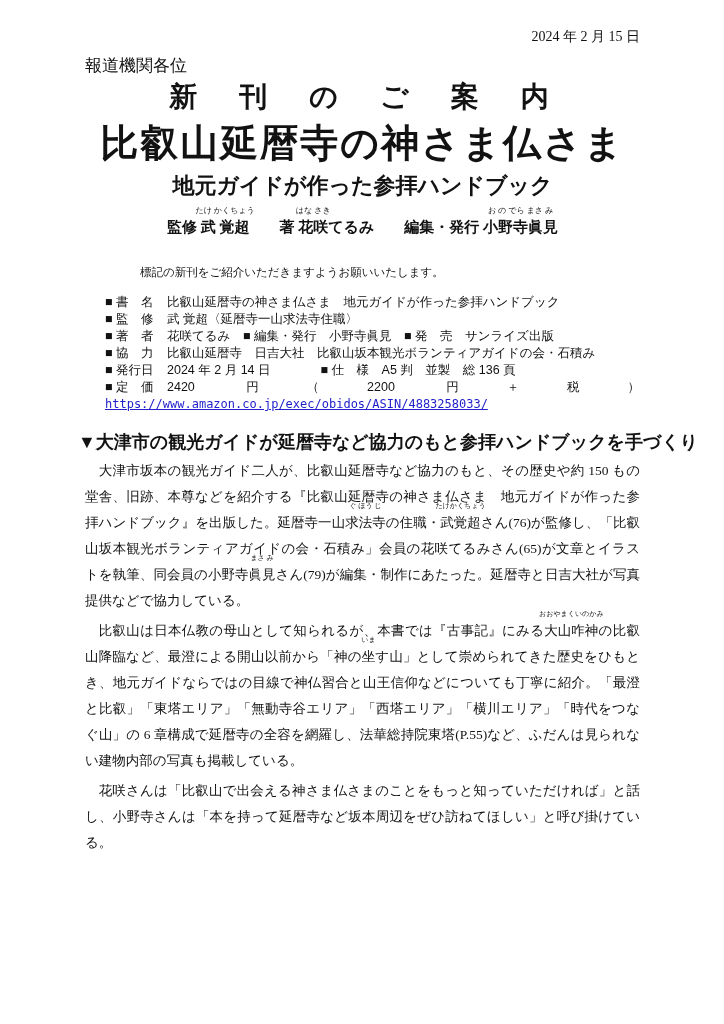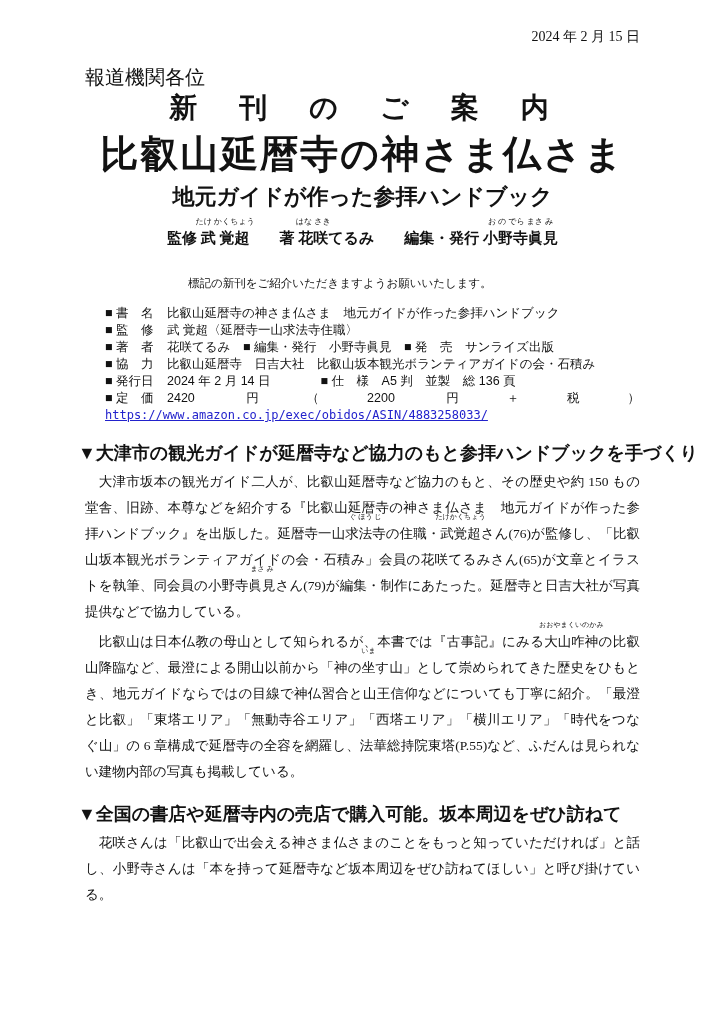--- a/index.html
+++ b/index.html
@@ -6,21 +6,21 @@
   html,body { background:#ffffff; }
   body { font-family:"Liberation Serif","DejaVu Serif",serif; color:#121212; }
 
   .page{
     position:relative; width:724px; height:1024px; margin:0 auto;
     background:#ffffff; overflow:hidden;
     padding:28px 84px 0 85px;
   }
 
   .date{ text-align:right; font-size:14px; line-height:18px; }
-  .recipient{ font-size:20px; line-height:20px; margin-top:21px; }
+  .recipient{ font-size:17px; line-height:20px; margin-top:10px; }
 
   .notice{
     text-align:center; margin-top:8px;
     font-family:"Liberation Sans","DejaVu Sans",sans-serif;
     font-weight:bold; font-size:28px; letter-spacing:7px; line-height:26px;
   }
 
   .title-main{
     text-align:center; margin-top:9px;
     font-weight:bold; font-size:38px; letter-spacing:2px; line-height:48px;
@@ -28,21 +28,21 @@
   }
   .title-sub{
     text-align:center; margin-top:5px;
     font-weight:bold; font-size:22px; line-height:28px;
   }
   .credits{
     text-align:center; margin-top:16px;
     font-weight:bold; font-size:15px; line-height:22px;
   }
 
-  .intro{ margin-top:26px; margin-left:103px; font-size:11.5px; line-height:16px; }
+  .intro{ margin-top:26px; margin-left:55px; font-size:11.5px; line-height:16px; }
 
   .info{
     margin:14px 0 0 20px;
     font-family:"Liberation Sans","DejaVu Sans",sans-serif;
     font-size:12.5px; line-height:17px;
     text-align:justify;
   }
   .info .lab{ display:inline-block; min-width:62px; }
 
   .sec-h{
@@ -96,16 +96,15 @@
     <div class="info-line"><span class="lab">■ 協　力</span>比叡山延暦寺　日吉大社　比叡山坂本観光ボランティアガイドの会・石積み</div>
     <div class="info-line"><span class="lab">■ 発行日</span>2024 年 2 月 14 日　　　　■ 仕　様　A5 判　並製　総 136 頁</div>
     <div class="info-line"><span class="lab">■ 定　価</span>2420 円（2200 円＋税） <a class="link" href="#">https://www.amazon.co.jp/exec/obidos/ASIN/4883258033/</a></div>
   </div>
 
   <div class="sec-h">▼大津市の観光ガイドが延暦寺など協力のもと参拝ハンドブックを手づくり</div>
   <p class="body-p">　大津市坂本の観光ガイド二人が、比叡山延暦寺など協力のもと、その歴史や約 150 もの堂舎、旧跡、本尊などを紹介する『比叡山延暦寺の神さま仏さま　地元ガイドが作った参拝ハンドブック』を出版した。延暦寺一山<span class="rb">求法寺<span class="rt">ぐ ほう じ</span></span>の住職・<span class="rb">武覚超<span class="rt">たけかくちょう</span></span>さん(76)が監修し、「比叡山坂本観光ボランティアガイドの会・石積み」会員の花咲てるみさん(65)が文章とイラストを執筆、同会員の小野寺<span class="rb">眞見<span class="rt">まさ み</span></span>さん(79)が編集・制作にあたった。延暦寺と日吉大社が写真提供などで協力している。</p>
 
   <p class="body-p">　比叡山は日本仏教の母山として知られるが、本書では『古事記』にみる<span class="rb">大山咋神<span class="rt">おおやまくいのかみ</span></span>の比叡山降臨など、最澄による開山以前から「神の<span class="rb">坐<span class="rt">いま</span></span>す山」として崇められてきた歴史をひもとき、地元ガイドならではの目線で神仏習合と山王信仰などについても丁寧に紹介。「最澄と比叡」「東塔エリア」「無動寺谷エリア」「西塔エリア」「横川エリア」「時代をつなぐ山」の 6 章構成で延暦寺の全容を網羅し、法華総持院東塔(P.55)など、ふだんは見られない建物内部の写真も掲載している。</p>
 
-  <div class="sec-h">▼全国の書店や延暦寺内の売店で購入可能。坂本周辺をぜひ訪ねて</div>
   <p class="body-p">　花咲さんは「比叡山で出会える神さま仏さまのことをもっと知っていただければ」と話し、小野寺さんは「本を持って延暦寺など坂本周辺をぜひ訪ねてほしい」と呼び掛けている。</p>
 
 </div>
 
 </body></html>

